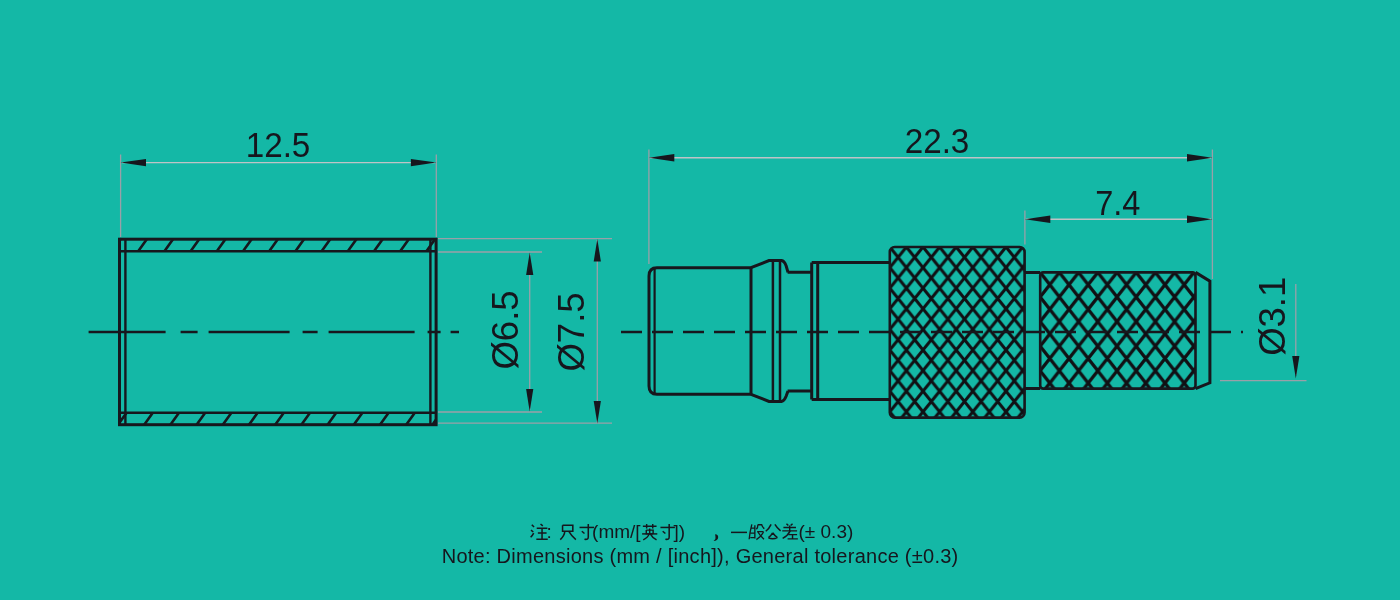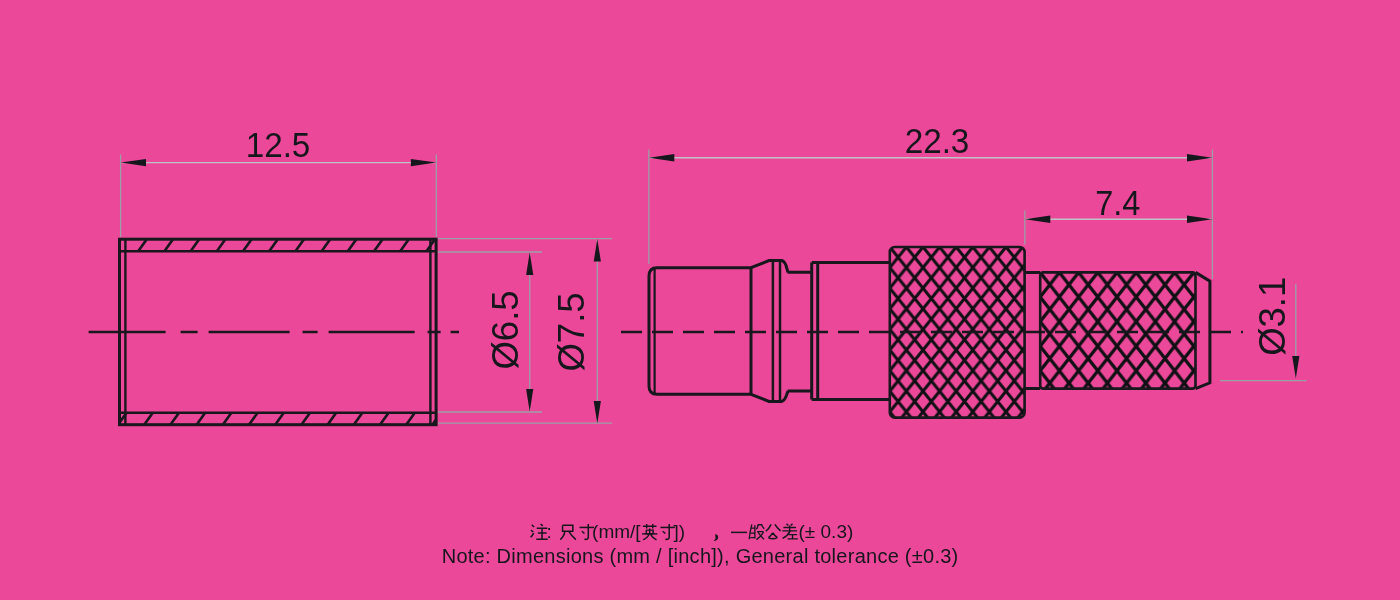--- a/index.html
+++ b/index.html
@@ -1,16 +1,16 @@
 <!DOCTYPE html>
 <html><head>
 <meta charset="utf-8">
 <style>
 html,body{margin:0;padding:0;background:#ffffff;}
-#page{position:relative;width:1400px;height:600px;background:#ec4899;overflow:hidden;
+#page{position:relative;width:1400px;height:600px;background:#14b8a6;overflow:hidden;
 font-family:"Liberation Sans", sans-serif;}
 svg{position:absolute;top:0;left:0;}
 text{font-family:"Liberation Sans", sans-serif;fill:#16161d;}
 </style>
 </head>
 <body>
 <div id="page">
 <svg width="1400" height="600" viewBox="0 0 1400 600">
 <defs>
 <pattern id="kn1" patternUnits="userSpaceOnUse" width="16.6" height="20.6" x="889.8" y="247">

